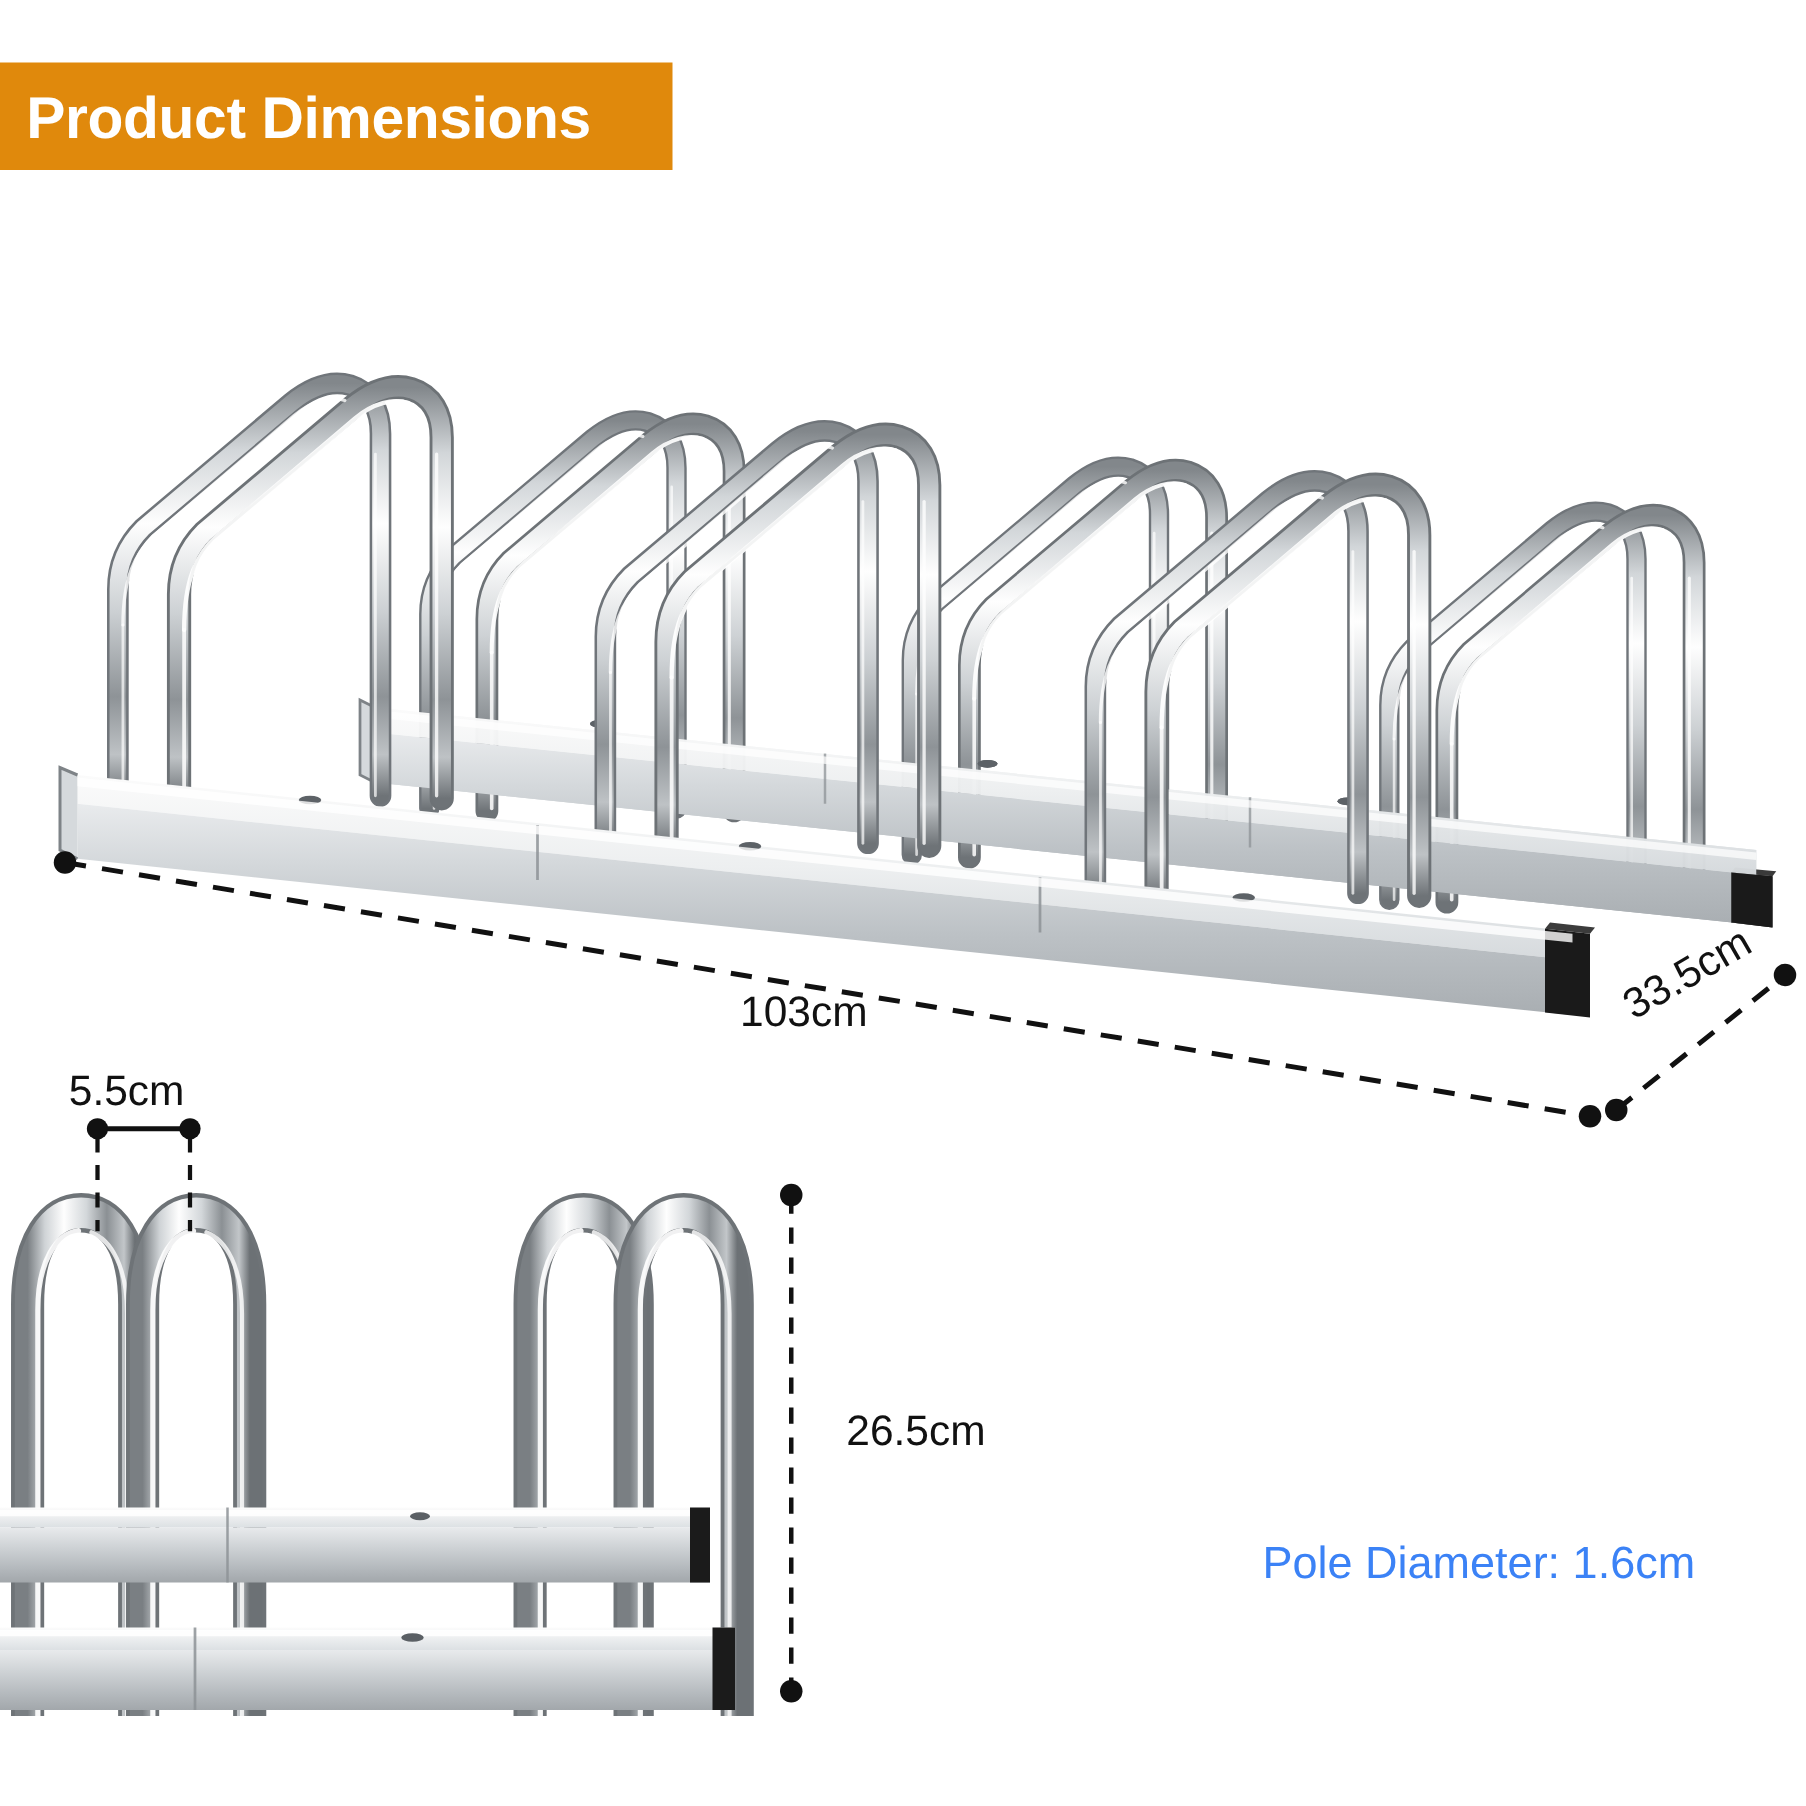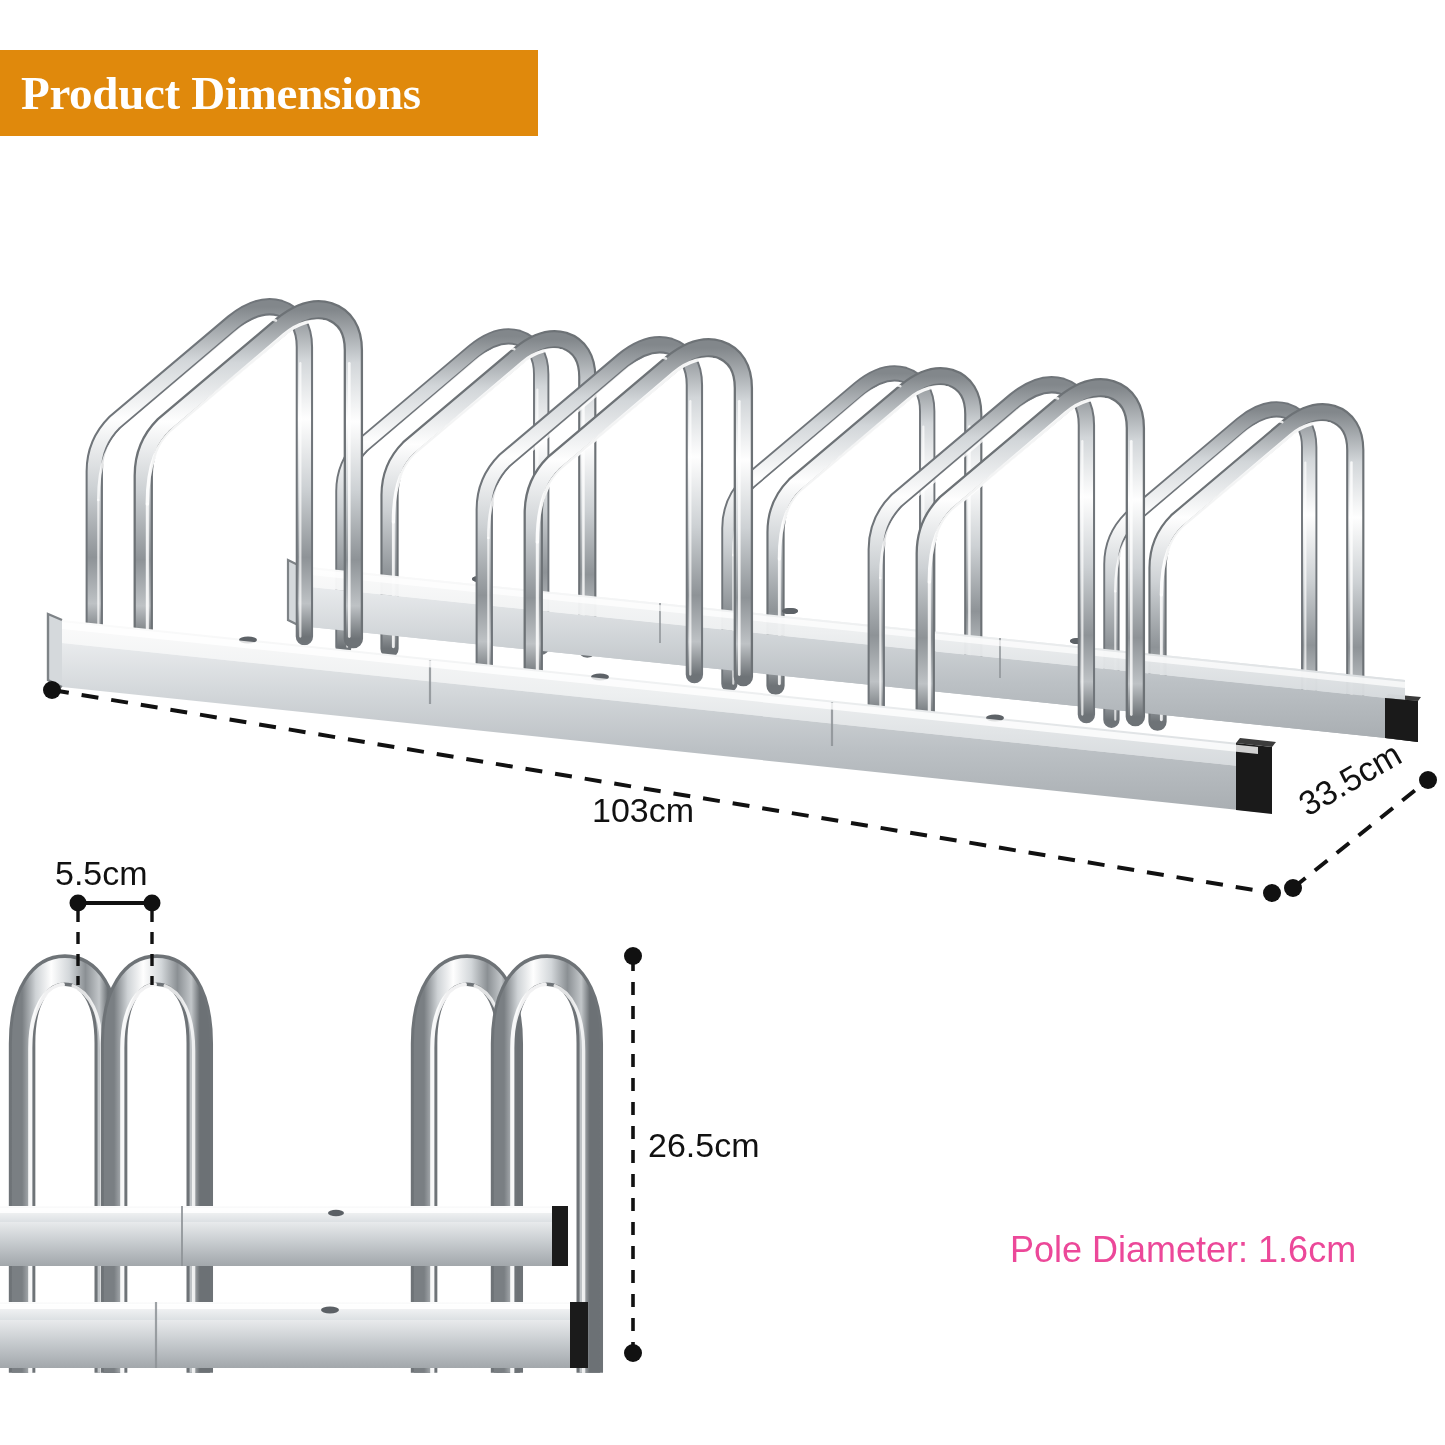--- a/index.html
+++ b/index.html
@@ -16,21 +16,20 @@
   }
 
   
   #header-banner {
     position: absolute;
     left: 0; top: 50px;
     width: 538px; height: 86px;
     background: #E0890C;
     display: flex;
     align-items: center;
-    font-family: Liberation Serif, serif;
   }
   #header-title {
     font-size: 47px;
     font-weight: bold;
     color: #ffffff;
     letter-spacing: -0.3px;
     padding-left: 21px;
     line-height: 1;
     white-space: nowrap;
   }
@@ -49,31 +48,31 @@
     font-size: 34px;
     color: #111111;
     white-space: nowrap;
     line-height: 1;
   }
   #label-length  { left: 592px;  top: 793px; text-align: right; }
   #label-depth   { left: 1293px; top: 792px;
                    transform: rotate(-30deg);
                    transform-origin: left top; }
   #label-spacing { left: 55px;   top: 856px; }
-  #label-height  { left: 648px;  top: 1128px; }
+  #label-height  { left: 677px;  top: 1128px; }
 
   
   #spec-list {
     position: absolute;
     left: 1010px; top: 1232px;
     width: 430px;
   }
   .spec-line {
     font-size: 36px;
-    color: #ec4899;
+    color: #3b82f6;
     line-height: 1;
     white-space: nowrap;
     margin-bottom: 46px;
   }
 </style>
 </head>
 <body>
 
 <svg class="art-layer" viewBox="0 0 1445 1445" xmlns="http://www.w3.org/2000/svg">
   <defs>

